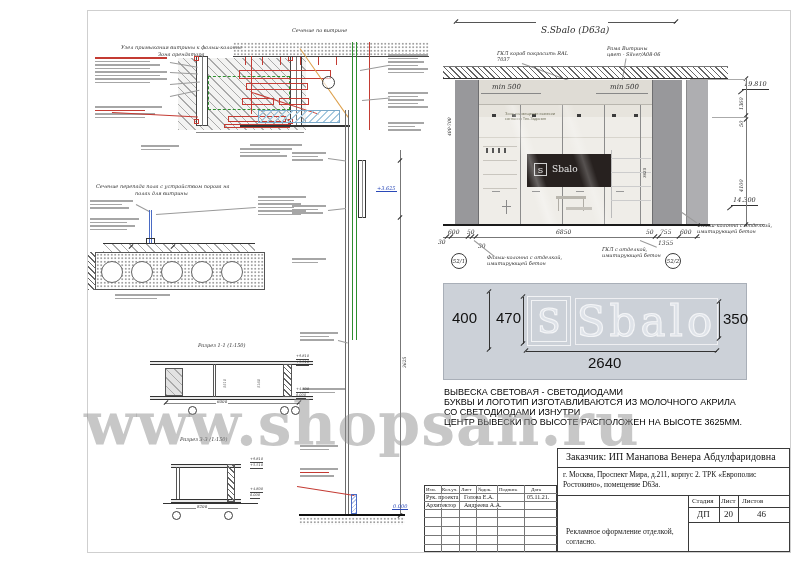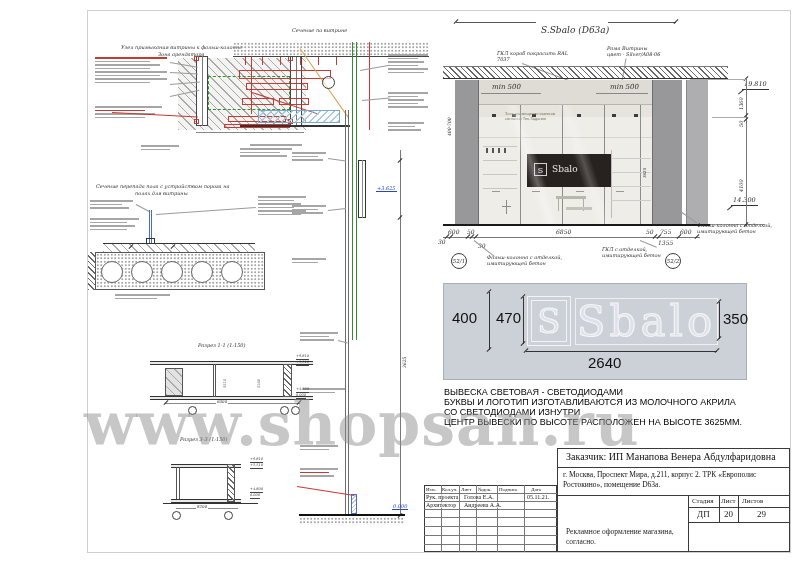--- a/index.html
+++ b/index.html
@@ -429,22 +429,22 @@
   <div class="vl" style="left:688px;top:495px;height:57px;background:#3a3a3a"></div>
   <div class="vl" style="left:719px;top:495px;height:27px;background:#3a3a3a"></div>
   <div class="vl" style="left:738px;top:495px;height:27px;background:#3a3a3a"></div>
   <div class="hl" style="left:688px;top:507px;width:102px;background:#3a3a3a"></div>
   <div class="hl" style="left:688px;top:522px;width:102px;background:#3a3a3a"></div>
   <div class="t serif f7" style="left:692px;top:498px">Стадия</div>
   <div class="t serif f7" style="left:721px;top:498px">Лист</div>
   <div class="t serif f7" style="left:742px;top:498px">Листов</div>
   <div class="t serif f9" style="left:697px;top:510px">ДП</div>
   <div class="t serif f9" style="left:724px;top:510px">20</div>
-  <div class="t serif f9" style="left:757px;top:510px">29</div>
-  <div class="t serif f75" style="left:566px;top:528px">Рекламное оформление магазина,</div>
+  <div class="t serif f9" style="left:757px;top:510px">46</div>
+  <div class="t serif f75" style="left:566px;top:528px">Рекламное оформление отделкой,</div>
   <div class="t serif f75" style="left:566px;top:538px">согласно.</div>
 
   <div class="blk" style="left:424px;top:485px;width:133px;height:67px;border-width:0.8px"></div>
   <div class="vl" style="left:441px;top:485px;height:67px;background:#777"></div>
   <div class="vl" style="left:459px;top:485px;height:67px;background:#777"></div>
   <div class="vl" style="left:476px;top:485px;height:67px;background:#777"></div>
   <div class="vl" style="left:497px;top:485px;height:67px;background:#777"></div>
   <div class="vl" style="left:524px;top:485px;height:67px;background:#777"></div>
   <div class="hl" style="left:424px;top:493px;width:133px;background:#777"></div>
   <div class="hl" style="left:424px;top:501px;width:133px;background:#777"></div>

